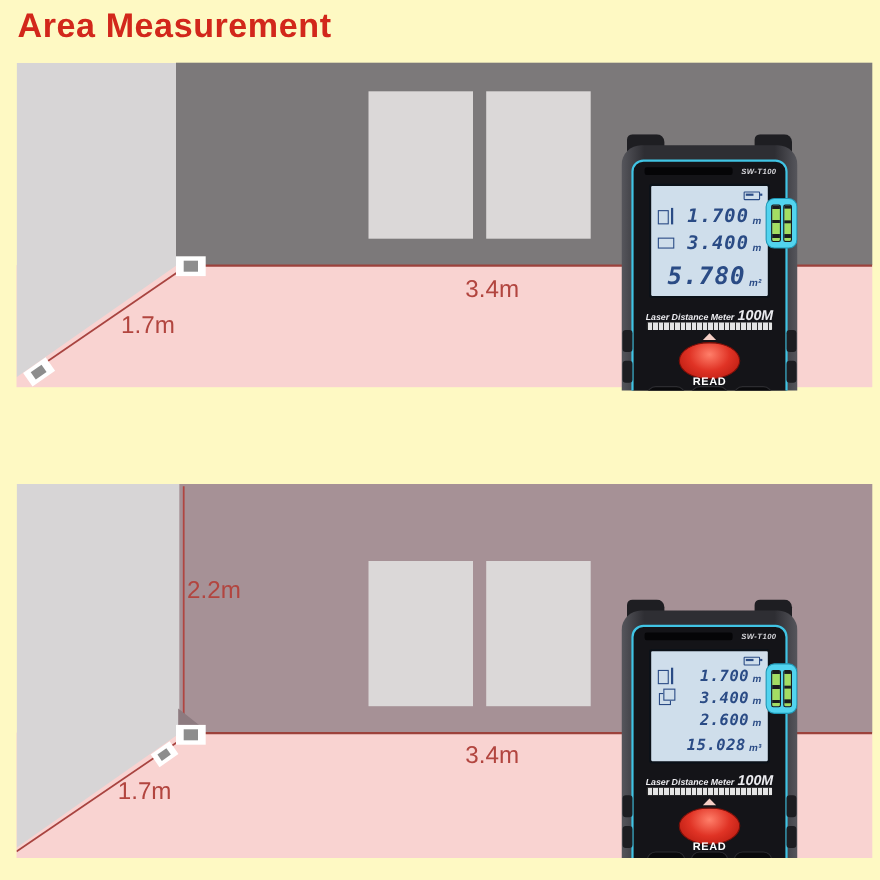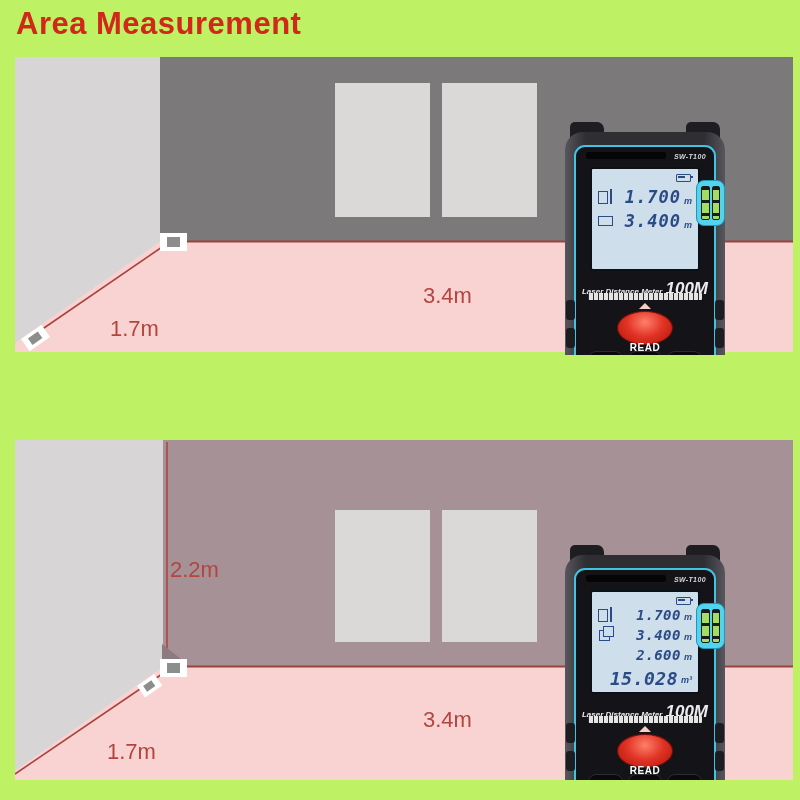--- a/index.html
+++ b/index.html
@@ -1,17 +1,17 @@
 <!DOCTYPE html>
 <html><head>
 <meta charset="utf-8">
 <style>
   html,body{margin:0;padding:0;background:#ffffff;}
   .canvas{
-    position:relative;width:800px;height:800px;background:#bef264;
+    position:relative;width:800px;height:800px;background:#fef9c3;
     font-family:"Liberation Sans",sans-serif;overflow:hidden;
   }
   
   .sec-title{
     position:absolute;left:16px;font-size:31px;font-weight:bold;
     color:#d2271b;letter-spacing:0.5px;
   }
   .t-area{top:6px;}
   .t-volume{top:386px;}
 
@@ -27,21 +27,21 @@
   .room-volume .wall-left{width:149px;height:334px;clip-path:polygon(0 0,100% 0,100% 67.7%,0 99%);}
   .wall-back{position:absolute;top:0;right:0;}
   .room-area .wall-back{left:145px;height:184px;background:#7c797a;}
   .room-volume .wall-back{left:148px;height:226px;background:#a69196;}
   .window{position:absolute;background:#dbd8d8;}
   .room-area .win1{left:320px;top:26px;width:95px;height:134px;}
   .room-area .win2{left:427px;top:26px;width:95px;height:134px;}
   .room-volume .win1{left:320px;top:70px;width:95px;height:132px;}
   .room-volume .win2{left:427px;top:70px;width:95px;height:132px;}
   .room svg{position:absolute;left:0;top:0;}
-  .mlabel{position:absolute;font-size:22px;color:#b2453f;margin-top:33px;}
+  .mlabel{position:absolute;font-size:22px;color:#b2453f;}
   .room-area .lab-diag{left:95px;top:226px;}
   .room-area .lab-width{left:408px;top:193px;}
   .room-volume .lab-height{left:155px;top:84px;}
   .room-volume .lab-diag{left:92px;top:266px;}
   .room-volume .lab-width{left:408px;top:234px;}
 
   
   .device{position:absolute;width:160px;overflow:hidden;}
   .dev-area{left:565px;top:122px;height:233px;}
   .dev-volume{left:565px;top:545px;height:235px;}
@@ -66,33 +66,33 @@
   .lrow{display:flex;align-items:center;height:24px;}
   .dev-area .lrow.r1{margin-top:12px;}
   .dev-volume .lrow{height:20px;}
   .dev-volume .lrow.r1{margin-top:9px;}
   .result{margin-top:auto;height:28px;}
   .ic-box{width:18px;display:flex;align-items:center;}
   .val{margin-left:auto;font-family:"DejaVu Sans Mono",monospace;font-style:italic;
        font-weight:bold;color:#2a4b85;font-size:17px;letter-spacing:1px;}
   .dev-volume .val{font-size:14px;letter-spacing:0.5px;}
   .result .val{font-size:22px;}
-  .dev-volume .result .val{font-size:18px;}
+  .dev-volume .result .val{font-size:14px;}
   .unit{font-size:9px;font-style:italic;font-weight:bold;color:#2a4b85;
        margin-left:3px;align-self:flex-end;padding-bottom:3px;}
   .ic-rear{width:8px;height:11px;border:1.5px solid #2a4b85;position:relative;}
   .ic-rear::after{content:'';position:absolute;right:-5px;top:-3px;width:2px;height:15px;background:#2a4b85;}
   .ic-area{width:13px;height:8px;border:1.5px solid #2a4b85;}
   .ic-vol{width:9px;height:9px;border:1.5px solid #2a4b85;position:relative;margin-left:1px;}
   .ic-vol::before{content:'';position:absolute;left:2.5px;top:-4.5px;width:9px;height:9px;
        border:1.5px solid #2a4b85;background:#cfdeeb;}
   .brand{position:absolute;left:0;right:0;top:132px;display:flex;justify-content:center;
        align-items:baseline;gap:3px;color:#ececf0;font-style:italic;text-align:right;}
   .brand .bl{font-size:8px;font-weight:bold;}
-  .brand .range{font-size:17px;font-weight:bold;}
+  .brand .range{font-size:13px;font-weight:bold;}
   .ruler{position:absolute;left:12px;right:12px;top:146px;height:7px;border-radius:1px;
        background:repeating-linear-gradient(90deg,#2a2a2a 0 1px,transparent 1px 5px),#e4e4e4;}
   .read{position:absolute;left:50%;top:164px;transform:translateX(-50%);
        width:54px;height:32px;border-radius:50%;
        background:radial-gradient(ellipse at 50% 32%,#ff7f6a 0%,#e03325 48%,#b0150b 100%);
        border:1px solid #7e0f08;display:flex;flex-direction:column;
        align-items:center;justify-content:center;gap:32px;}
   .tri{width:0;height:0;border-left:6px solid transparent;border-right:6px solid transparent;
        border-bottom:6px solid #f6cfc6;margin-bottom:1px;}
   .read-text{color:#ffffff;font-size:10px;font-weight:bold;letter-spacing:0.5px;}
@@ -154,20 +154,25 @@
             <span class="val">1.700</span>
             <span class="unit">m</span>
           </div>
           <div class="lrow">
             <span class="ic-box">
                 <span class="ic-area"></span>
               </span>
             <span class="val">3.400</span>
             <span class="unit">m</span>
           </div>
+          <div class="lrow result">
+            <span class="ic-box"></span>
+            <span class="val">5.780</span>
+            <span class="unit">m²</span>
+          </div>
         </div>
         <div class="brand">
           <span class="bl">Laser Distance Meter</span>
           <span class="range">100M</span>
         </div>
         <div class="ruler"></div>
         <div class="read">
           <span class="tri"></span>
           <span class="read-text">READ</span>
         </div>

